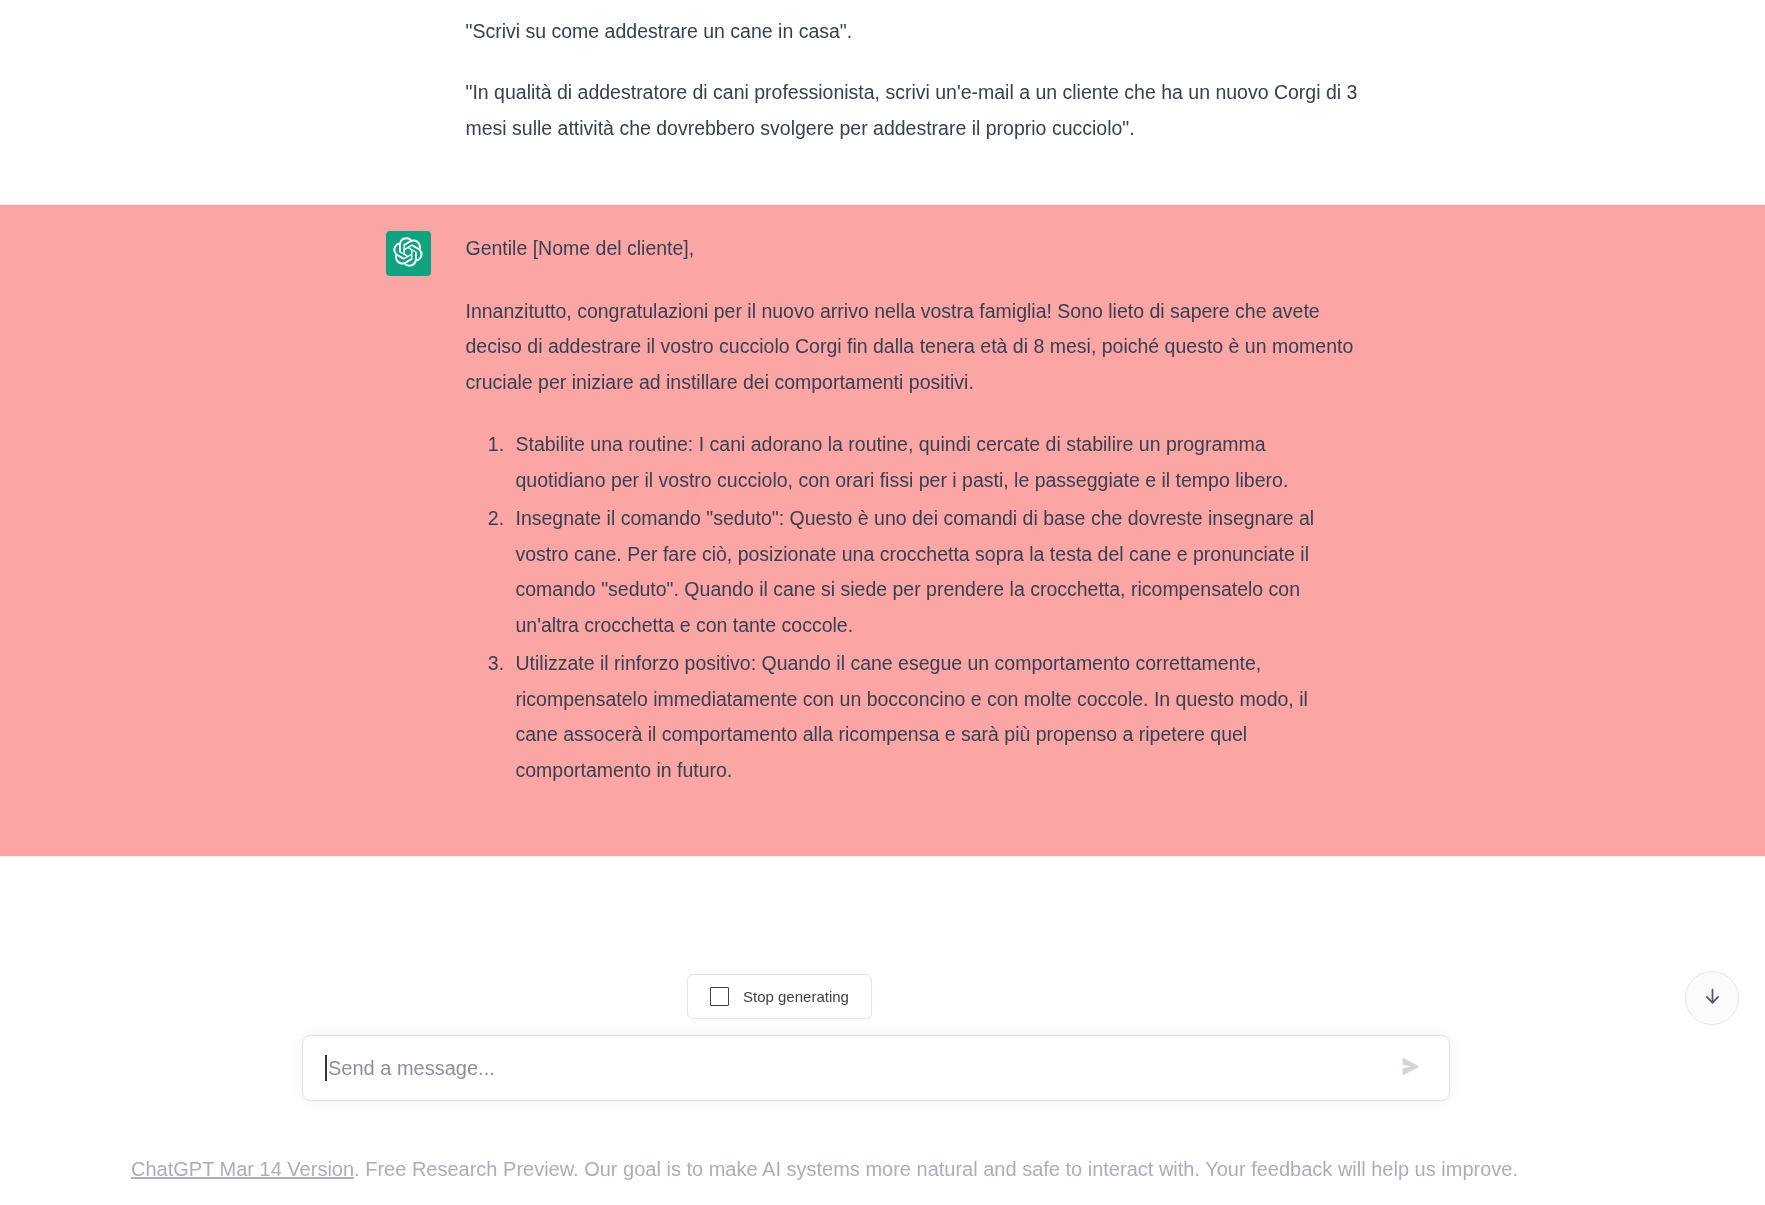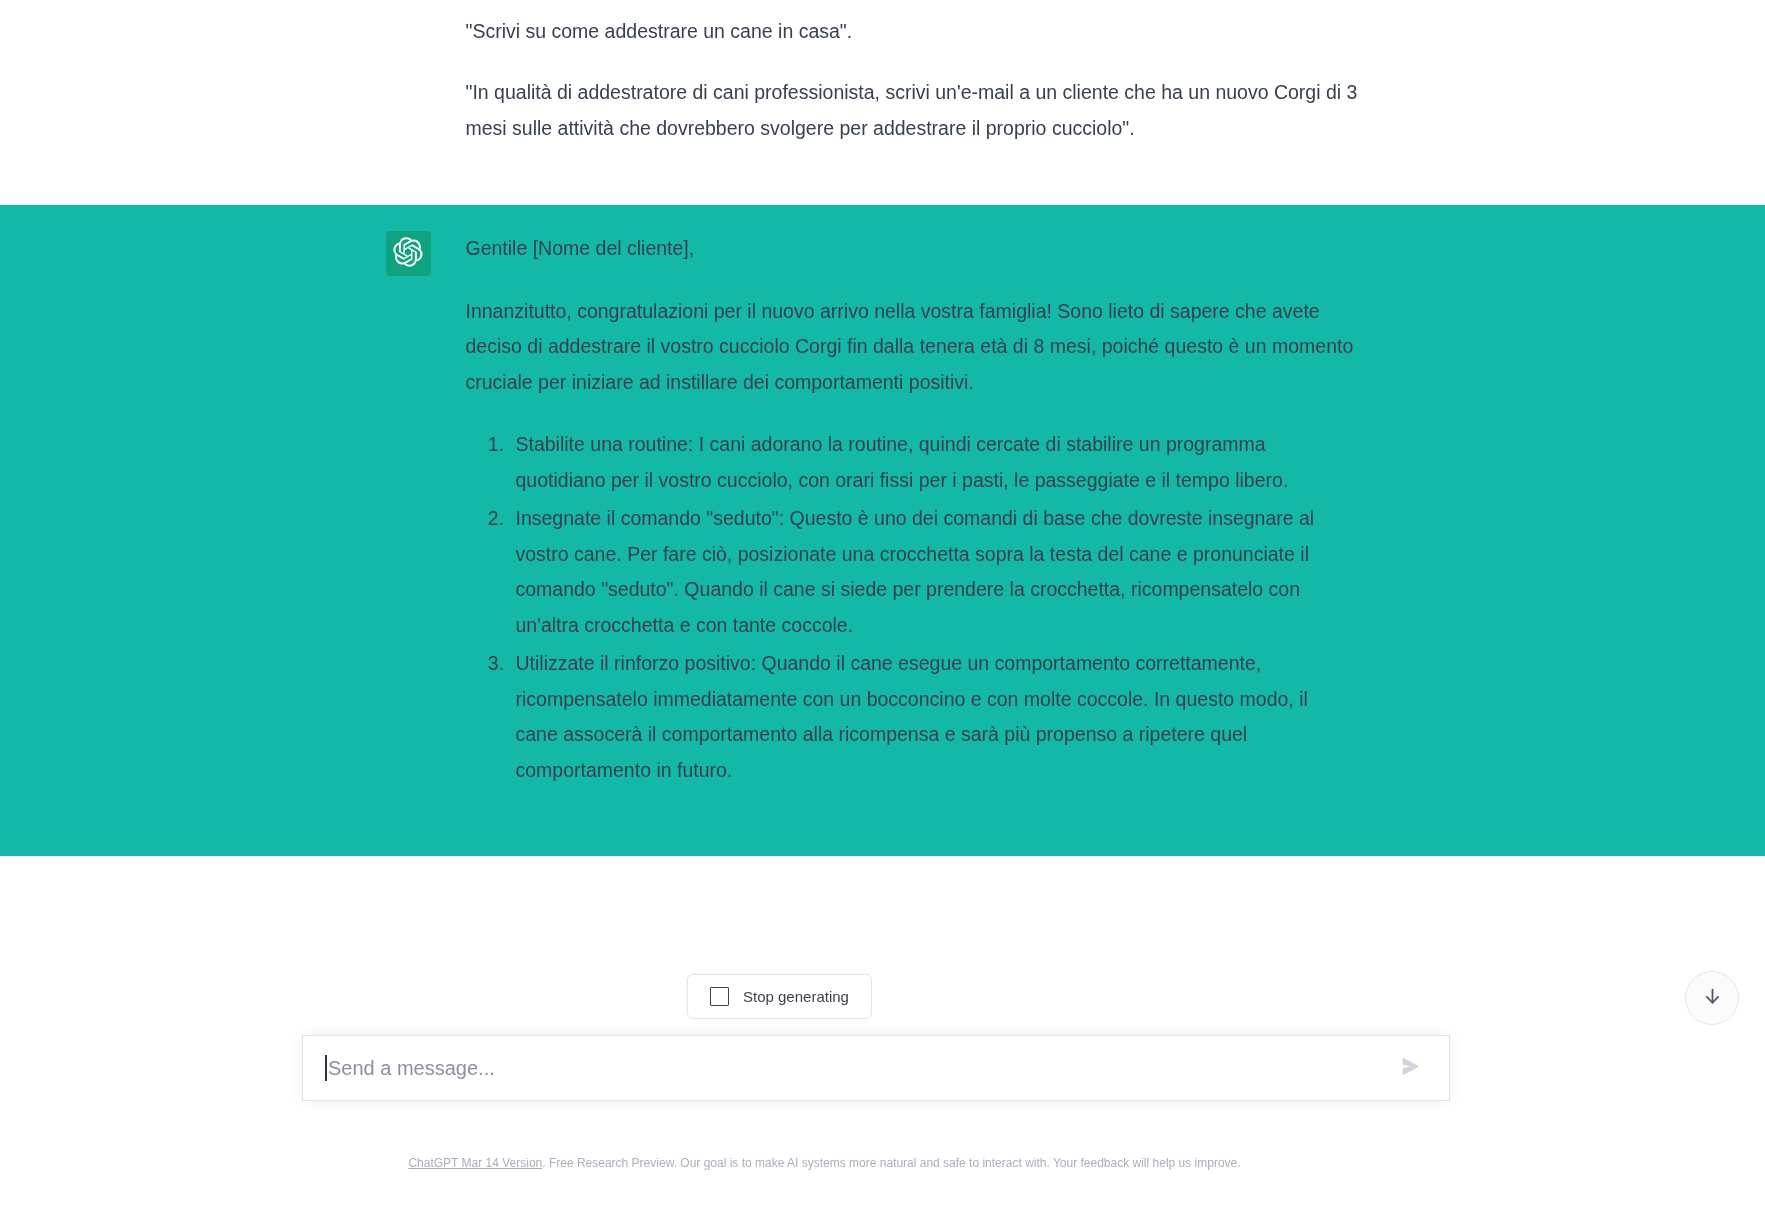--- a/index.html
+++ b/index.html
@@ -24,21 +24,21 @@
     height: 1205px;
     overflow: hidden;
   }
 
   .msg-row {
     width: 100%;
     box-sizing: border-box;
     border-bottom: 1px solid #ececf1;
   }
   .msg-row.user { background: #ffffff; }
-  .msg-row.assistant { background: #14b8a6; }
+  .msg-row.assistant { background: #fca5a5; }
 
   .msg-inner {
     max-width: 1010px;
     margin: 0 auto;
     display: flex;
     padding: 26px 0 26px 0;
     position: relative;
   }
 
   .avatar-col {
@@ -162,21 +162,21 @@
     background: transparent;
   }
   .composer {
     position: absolute;
     left: 302px;
     top: 16px;
     width: 1148px;
     box-sizing: border-box;
     background: #ffffff;
     border: 1px solid #e3e3e6;
-    border-radius: 0;
+    border-radius: 9px;
     box-shadow: 0 0 14px rgba(0,0,0,0.07);
     display: flex;
     align-items: center;
     padding: 18px 22px 18px 22px;
     min-height: 62px;
   }
   .composer-input {
     flex: 1 1 auto;
     font-size: 20px;
     color: #8e8ea0;
@@ -199,21 +199,21 @@
     font-size: 18px;
     line-height: 1;
   }
 
   .footer-note {
     position: absolute;
     left: 0;
     top: 136px;
     width: 1649px;
     text-align: center;
-    font-size: 12px;
+    font-size: 20px;
     color: #acacbe;
     line-height: 1.4;
   }
   .footer-note a {
     color: #acacbe;
     text-decoration: underline;
   }
 </style>
 </head>
 <body>

